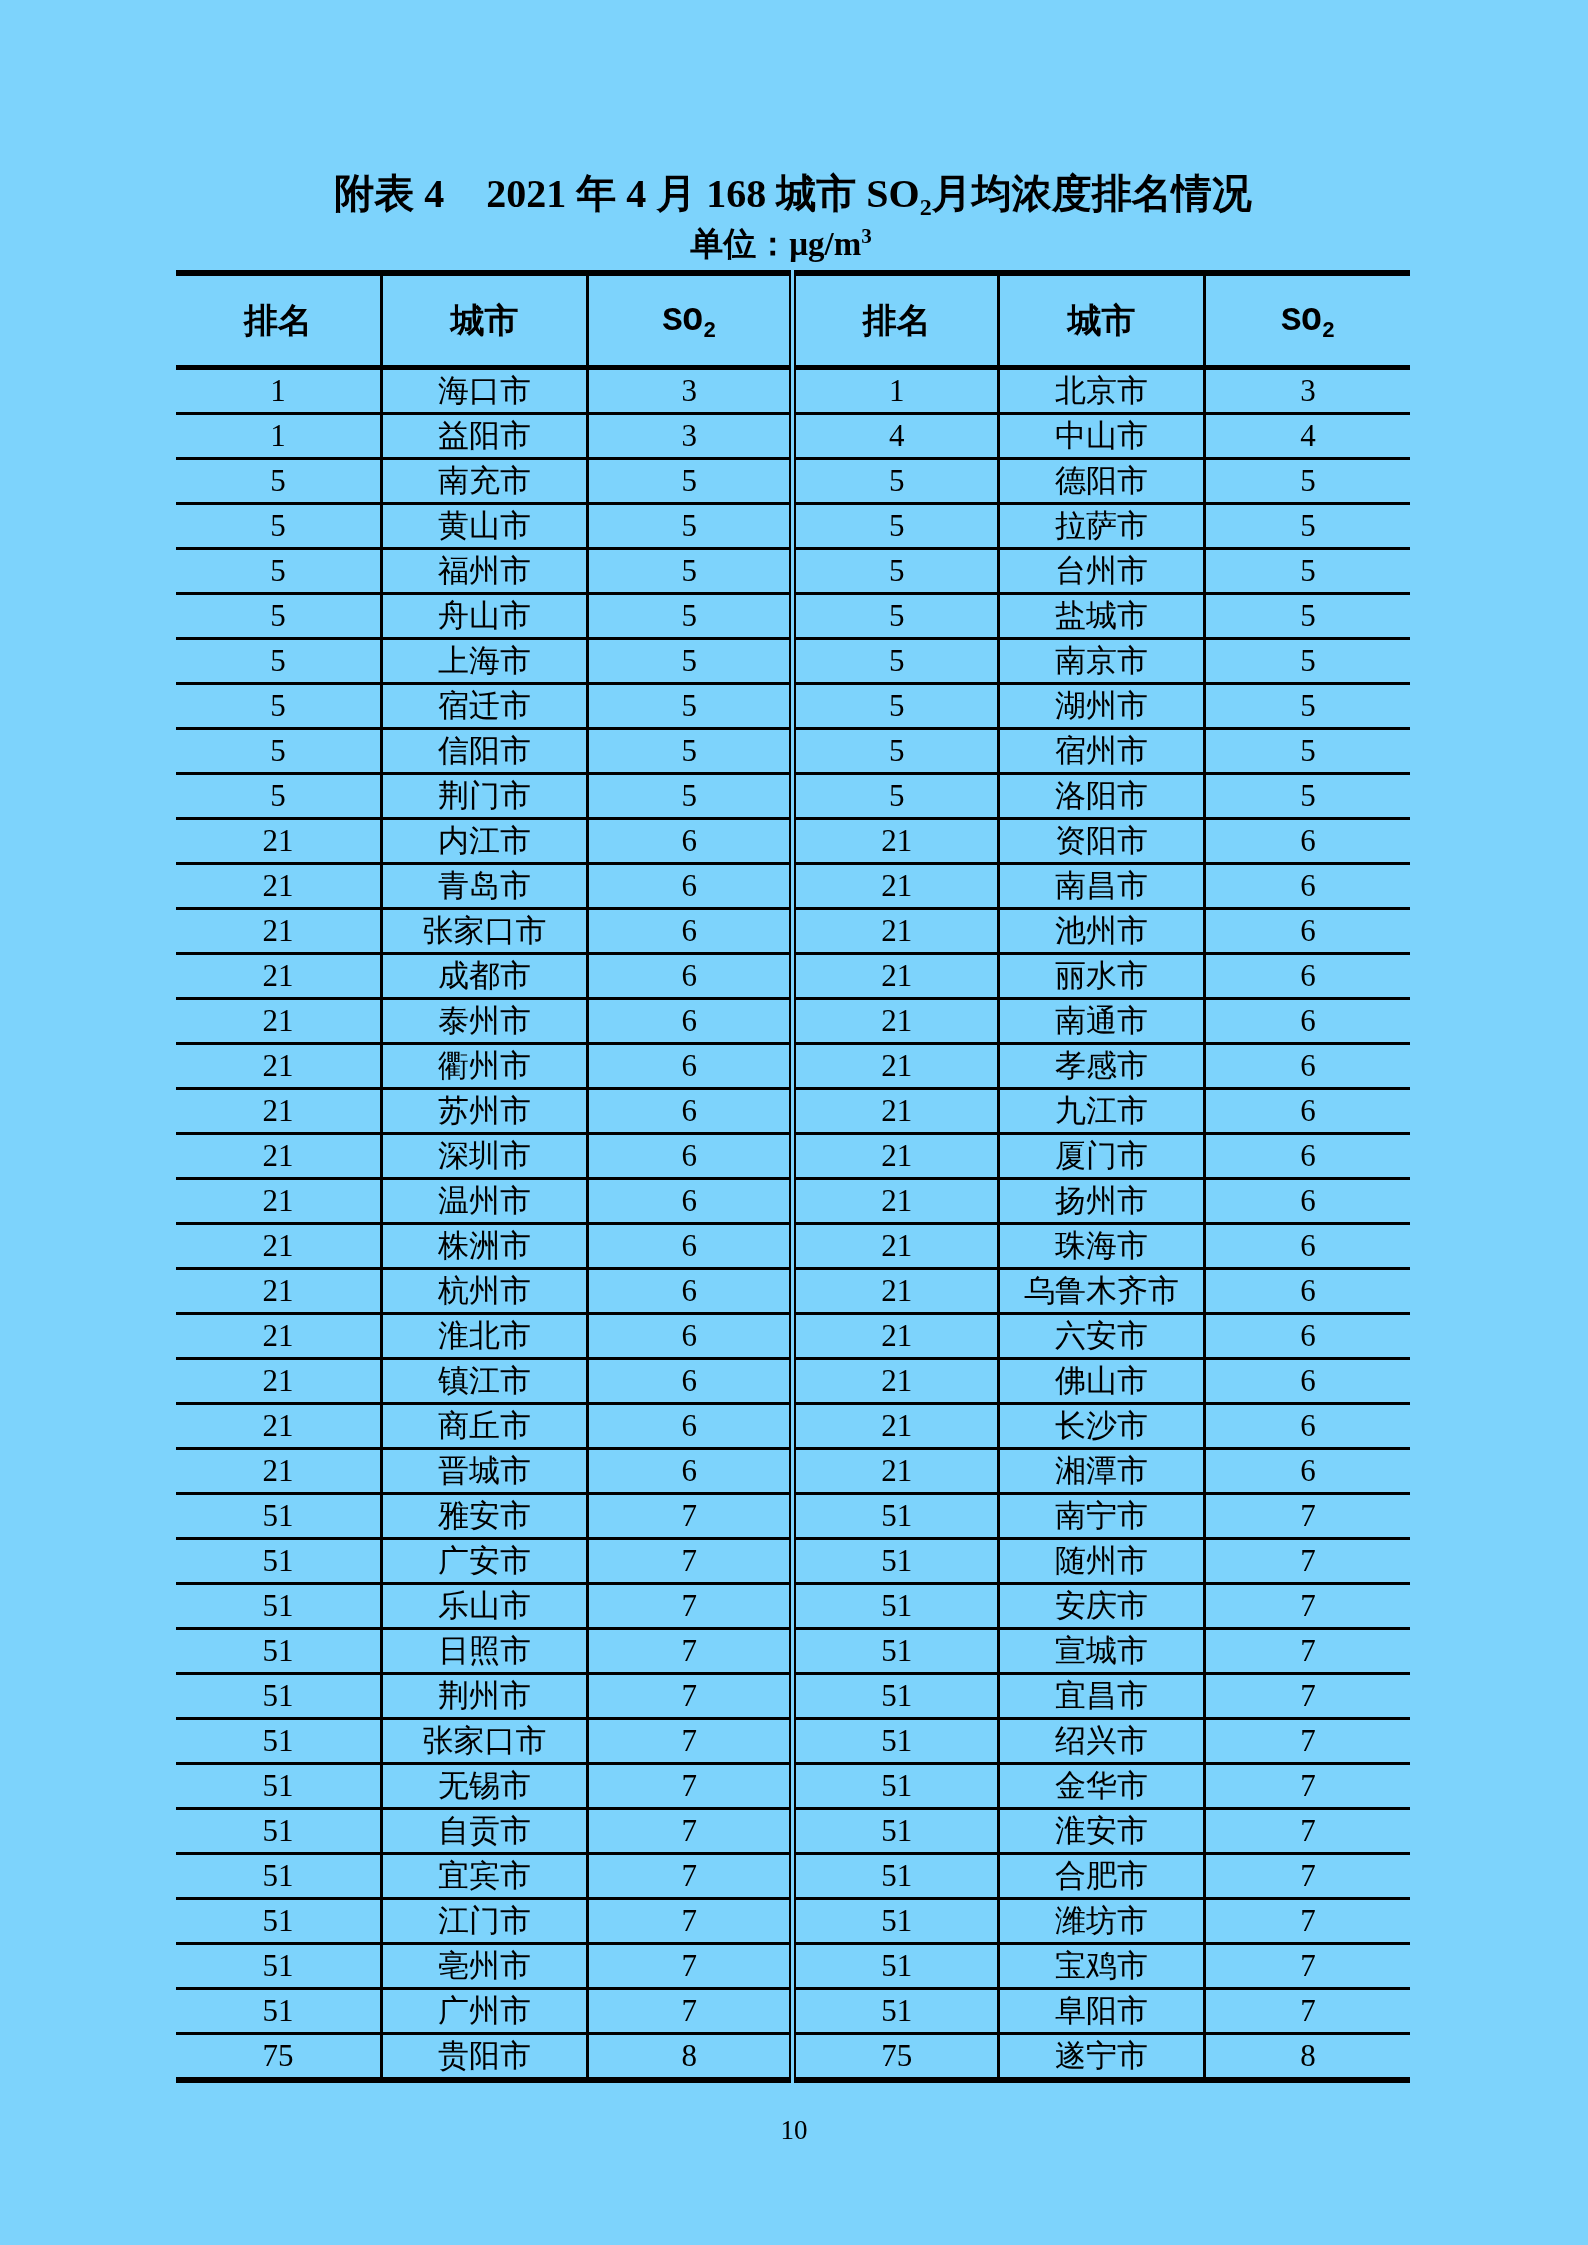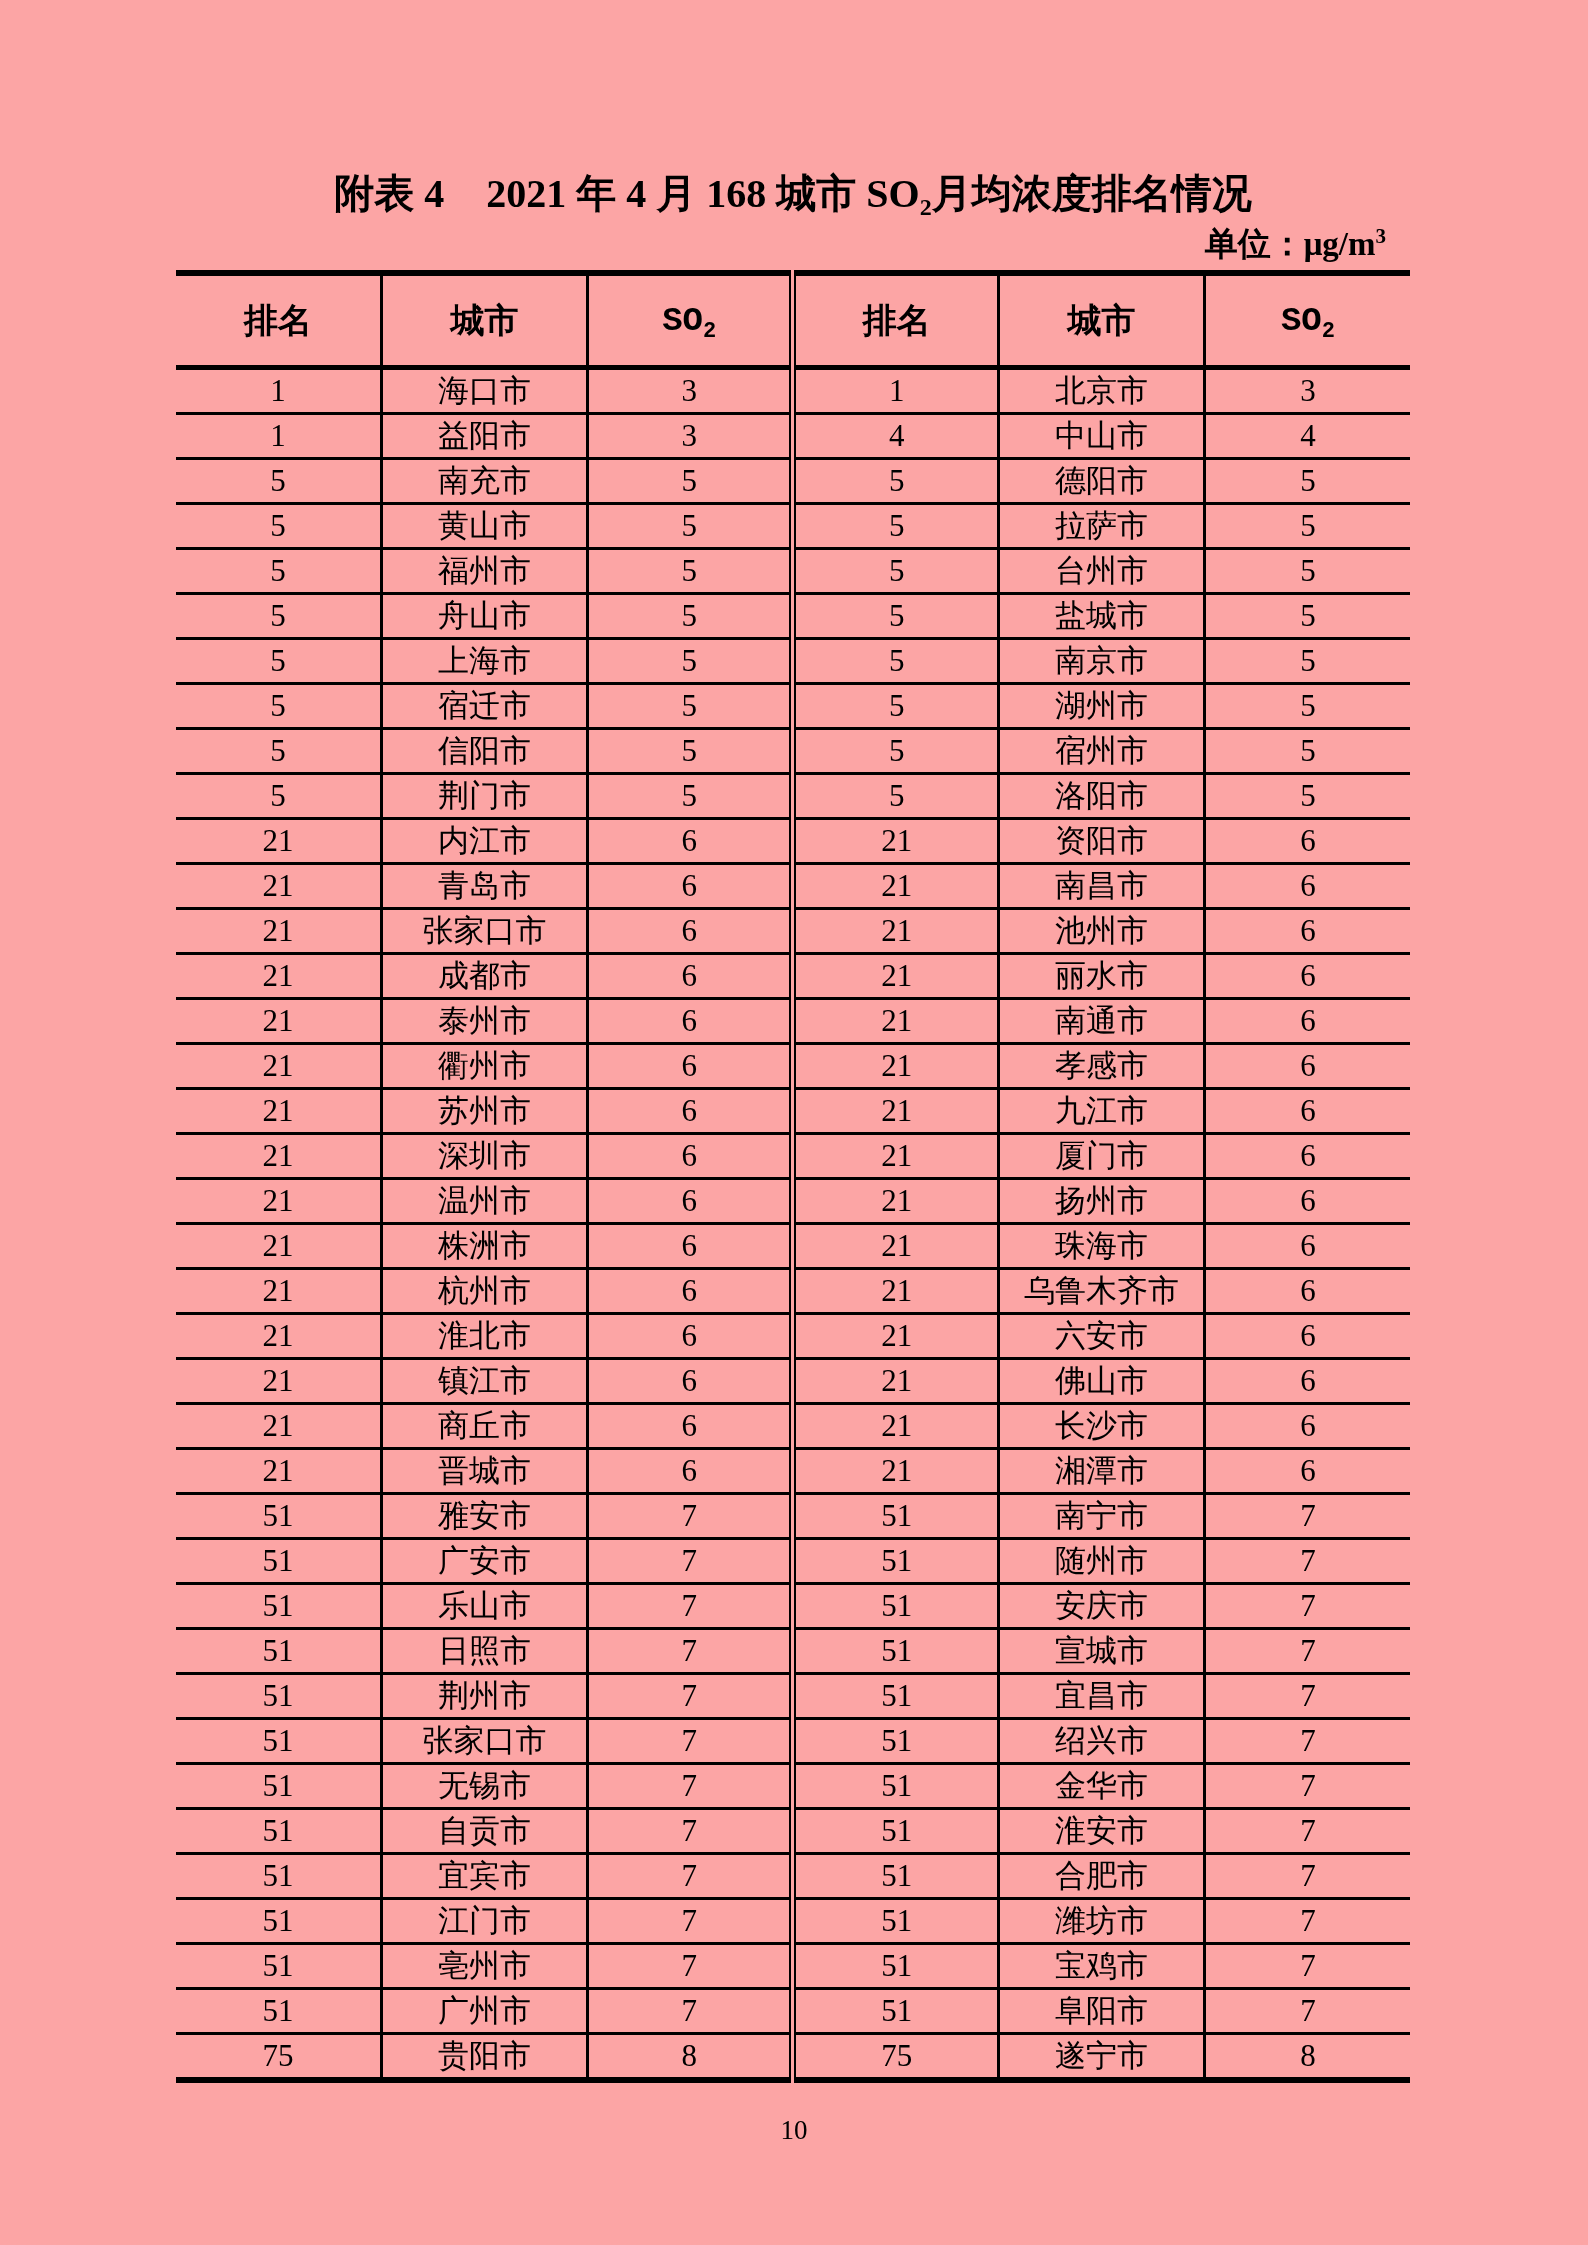--- a/index.html
+++ b/index.html
@@ -4,21 +4,21 @@
 <style>
   html, body {
     margin: 0;
     padding: 0;
     background: #e8e8e8;
   }
   .page {
     position: relative;
     width: 1588px;
     height: 2245px;
-    background: #fca5a5;
+    background: #7dd3fc;
     color: #000000;
     font-family: "Liberation Serif", "DejaVu Serif", serif;
     overflow: hidden;
   }
   .doc-title {
     position: absolute;
     top: 170px;
     left: 176px;
     width: 1234px;
     text-align: center;
@@ -34,21 +34,21 @@
   .doc-title sub.title-sub {
     font-size: 24px;
     line-height: 0;
     vertical-align: -8px;
   }
   .unit-line {
     position: absolute;
     top: 224px;
     left: 176px;
     width: 1210px; 
-    text-align: right;
+    text-align: center;
     font-size: 33px;
     font-weight: bold;
     line-height: 40px;
     white-space: nowrap;
   }
   .unit-line sup.unit-sup {
     font-size: 21px;
     line-height: 0;
     vertical-align: 12px;
   }

